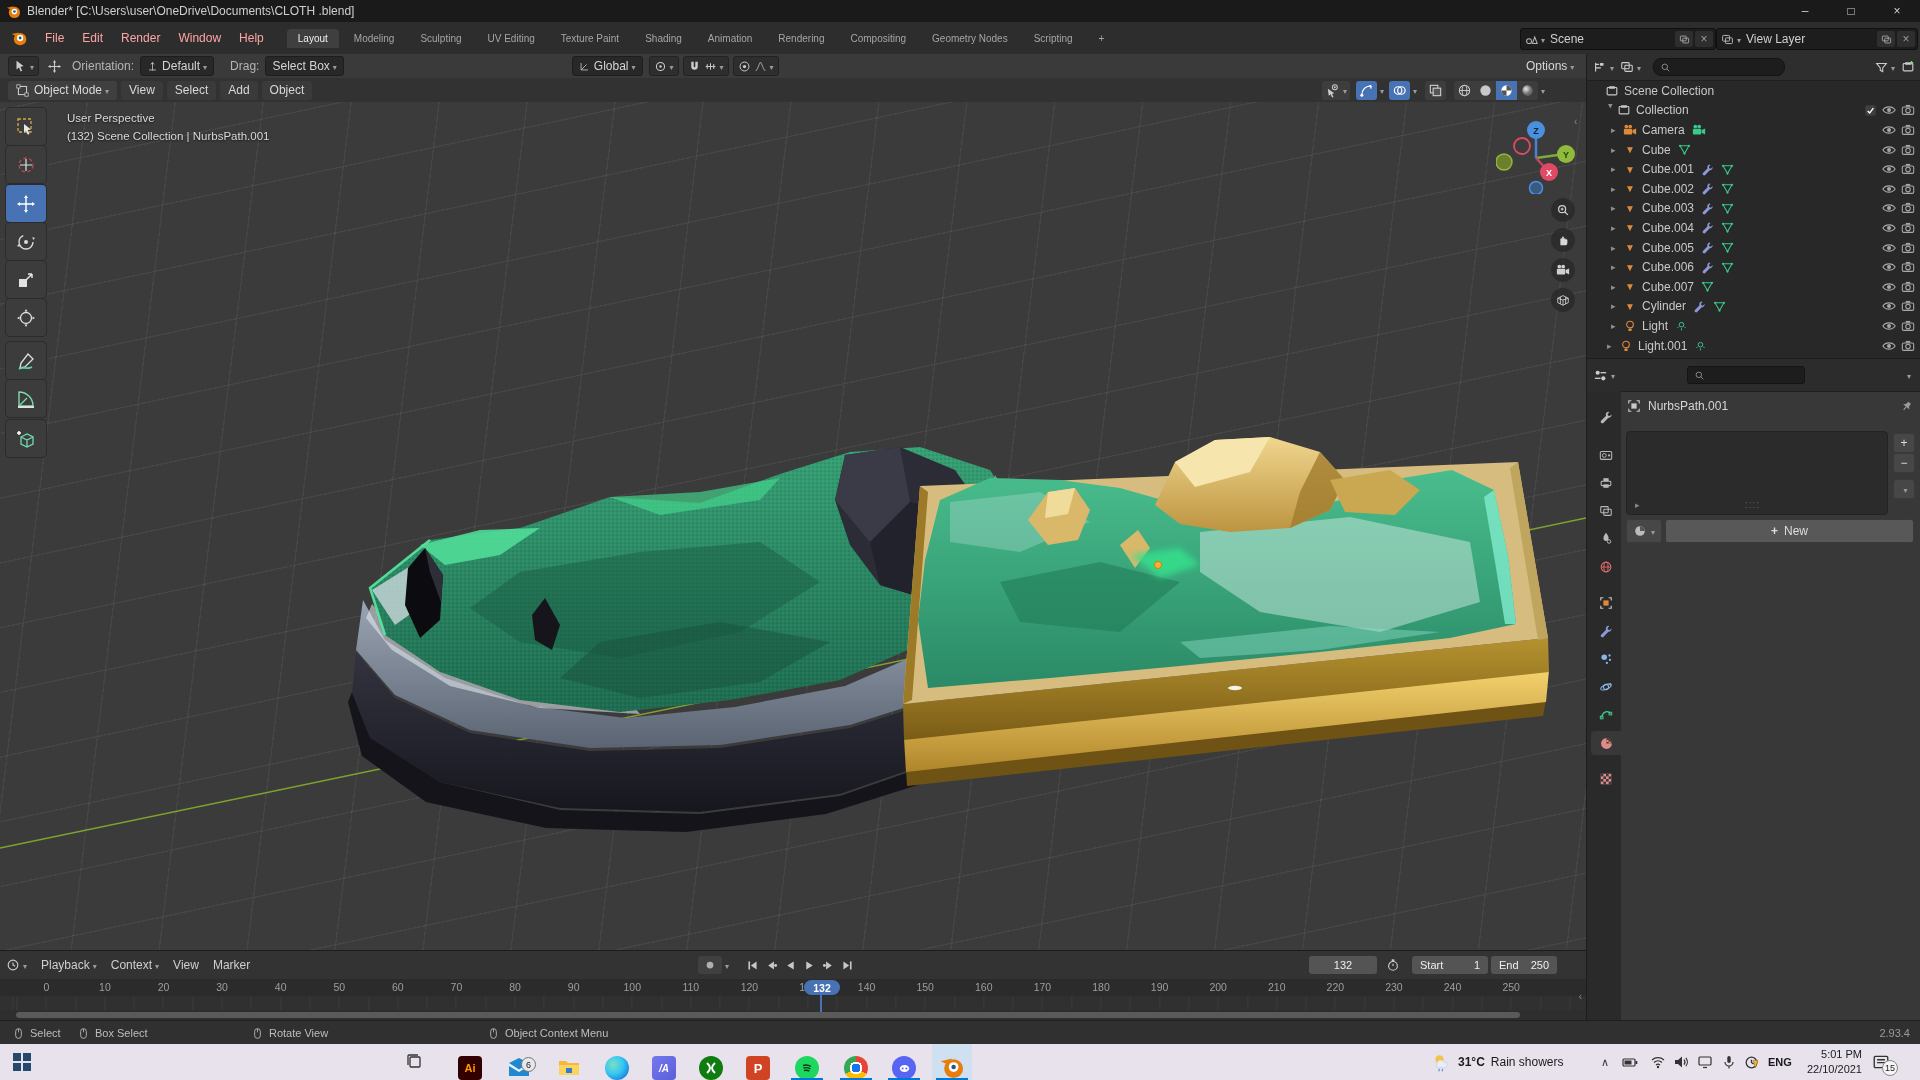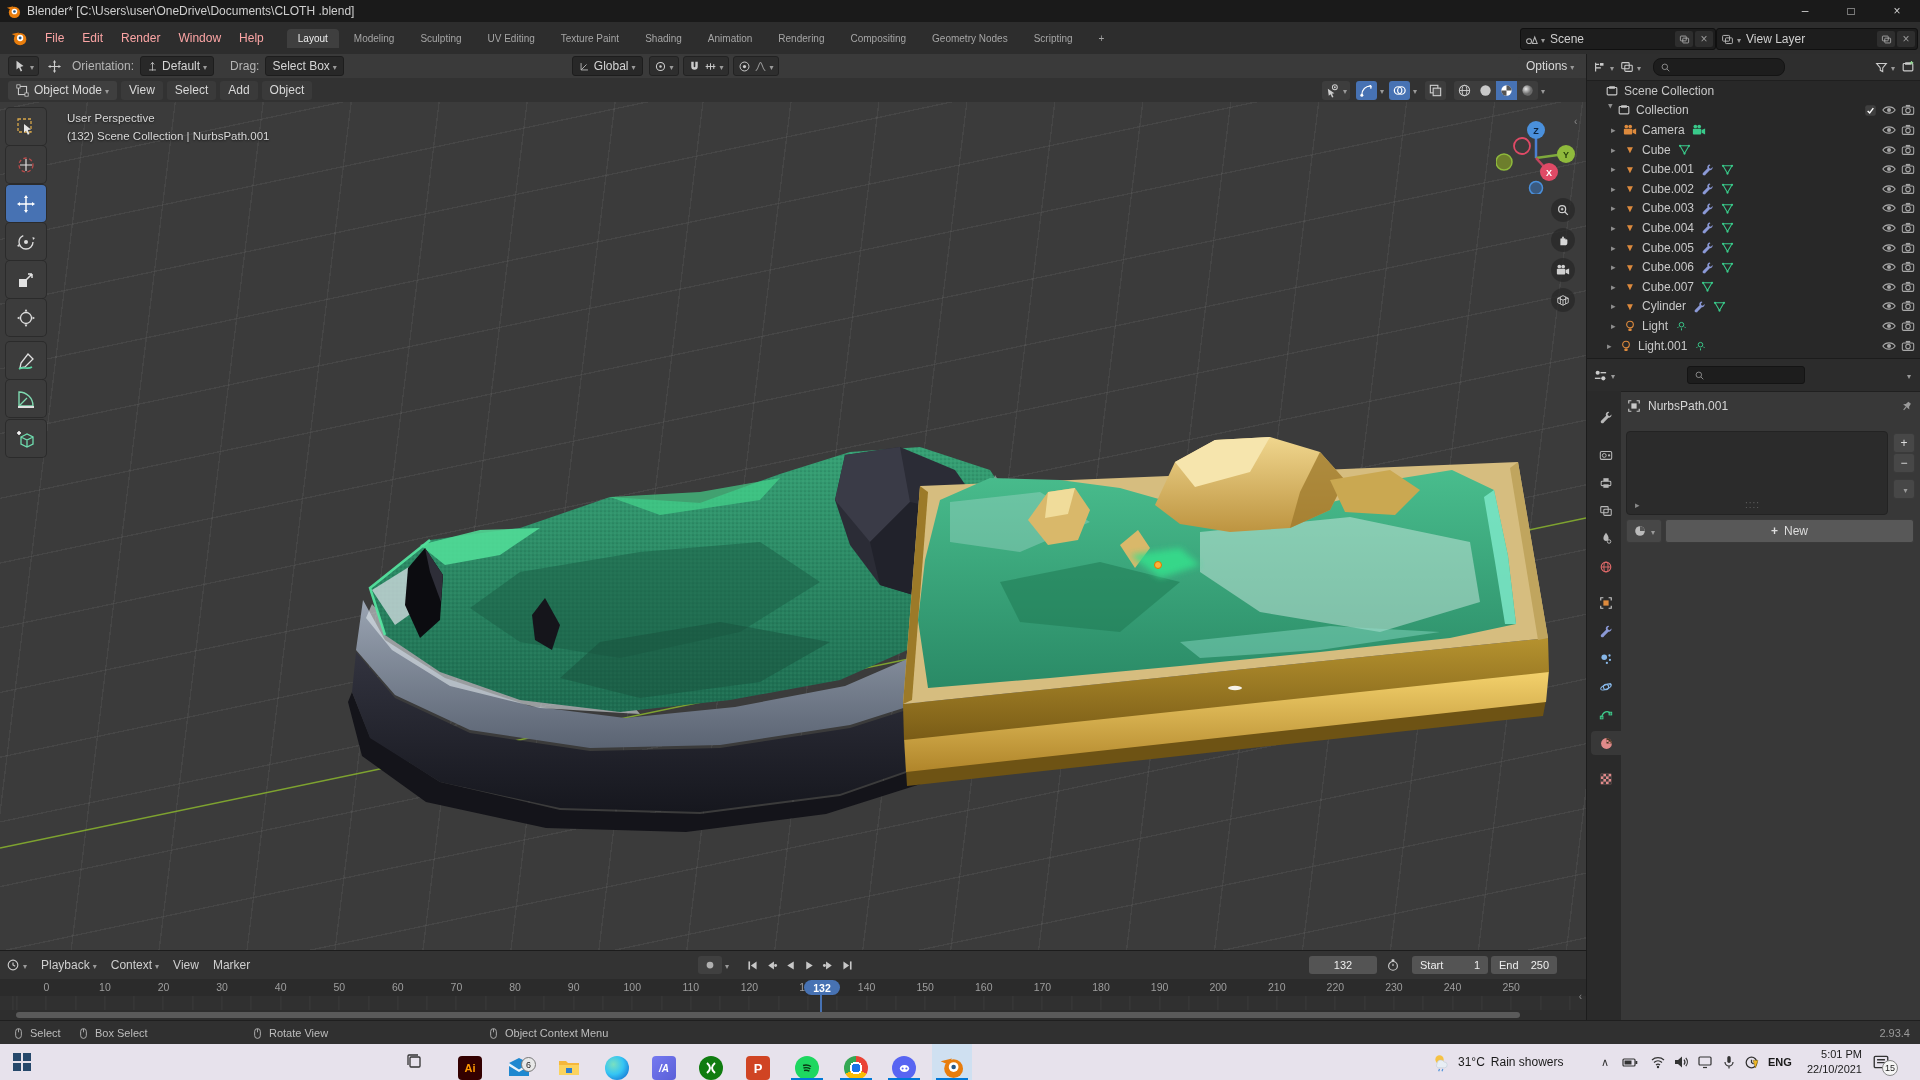--- a/index.html
+++ b/index.html
@@ -1353,21 +1353,21 @@
       <span class="ul"></span>
     </div>
 
   <div class="tray" style="left:1432px">
     <svg width="20" height="20" viewBox="0 0 24 24">
         <circle cx="9" cy="9" r="5" fill="#f6c243"></circle>
         <path d="M6 14 a4.5 4.5 0 0 1 8.5 -2 a3.5 3.5 0 1 1 .5 7 h-8 a3.5 3.5 0 0 1 -1 -5Z" fill="#e8eef4" stroke="#b9c4cf" stroke-width=".6"></path>
         <line x1="9" y1="20.5" x2="8" y2="23" stroke="#4a90d9" stroke-width="1.4"></line>
         <line x1="13" y1="20.5" x2="12" y2="23" stroke="#4a90d9" stroke-width="1.4"></line>
       </svg>
-    <span style="margin-left:6px;font-weight:normal">31°C</span>
+    <span style="margin-left:6px;font-weight:bold">31°C</span>
     <span style="margin-left:6px">Rain showers</span>
   </div>
   <div class="tray" style="left:1601px;font-size:11px;color:#333">∧</div>
   <div class="tray" style="left:1622px">
       <svg width="16" height="16" viewBox="0 0 16 16">
         <rect x="1" y="5" width="12" height="7" rx="1" fill="none" stroke="#333" stroke-width="1.2"></rect>
         <rect x="13.5" y="7" width="1.8" height="3" fill="#333"></rect>
         <rect x="2.5" y="6.5" width="7" height="4" fill="#333"></rect>
       </svg>
     </div>

